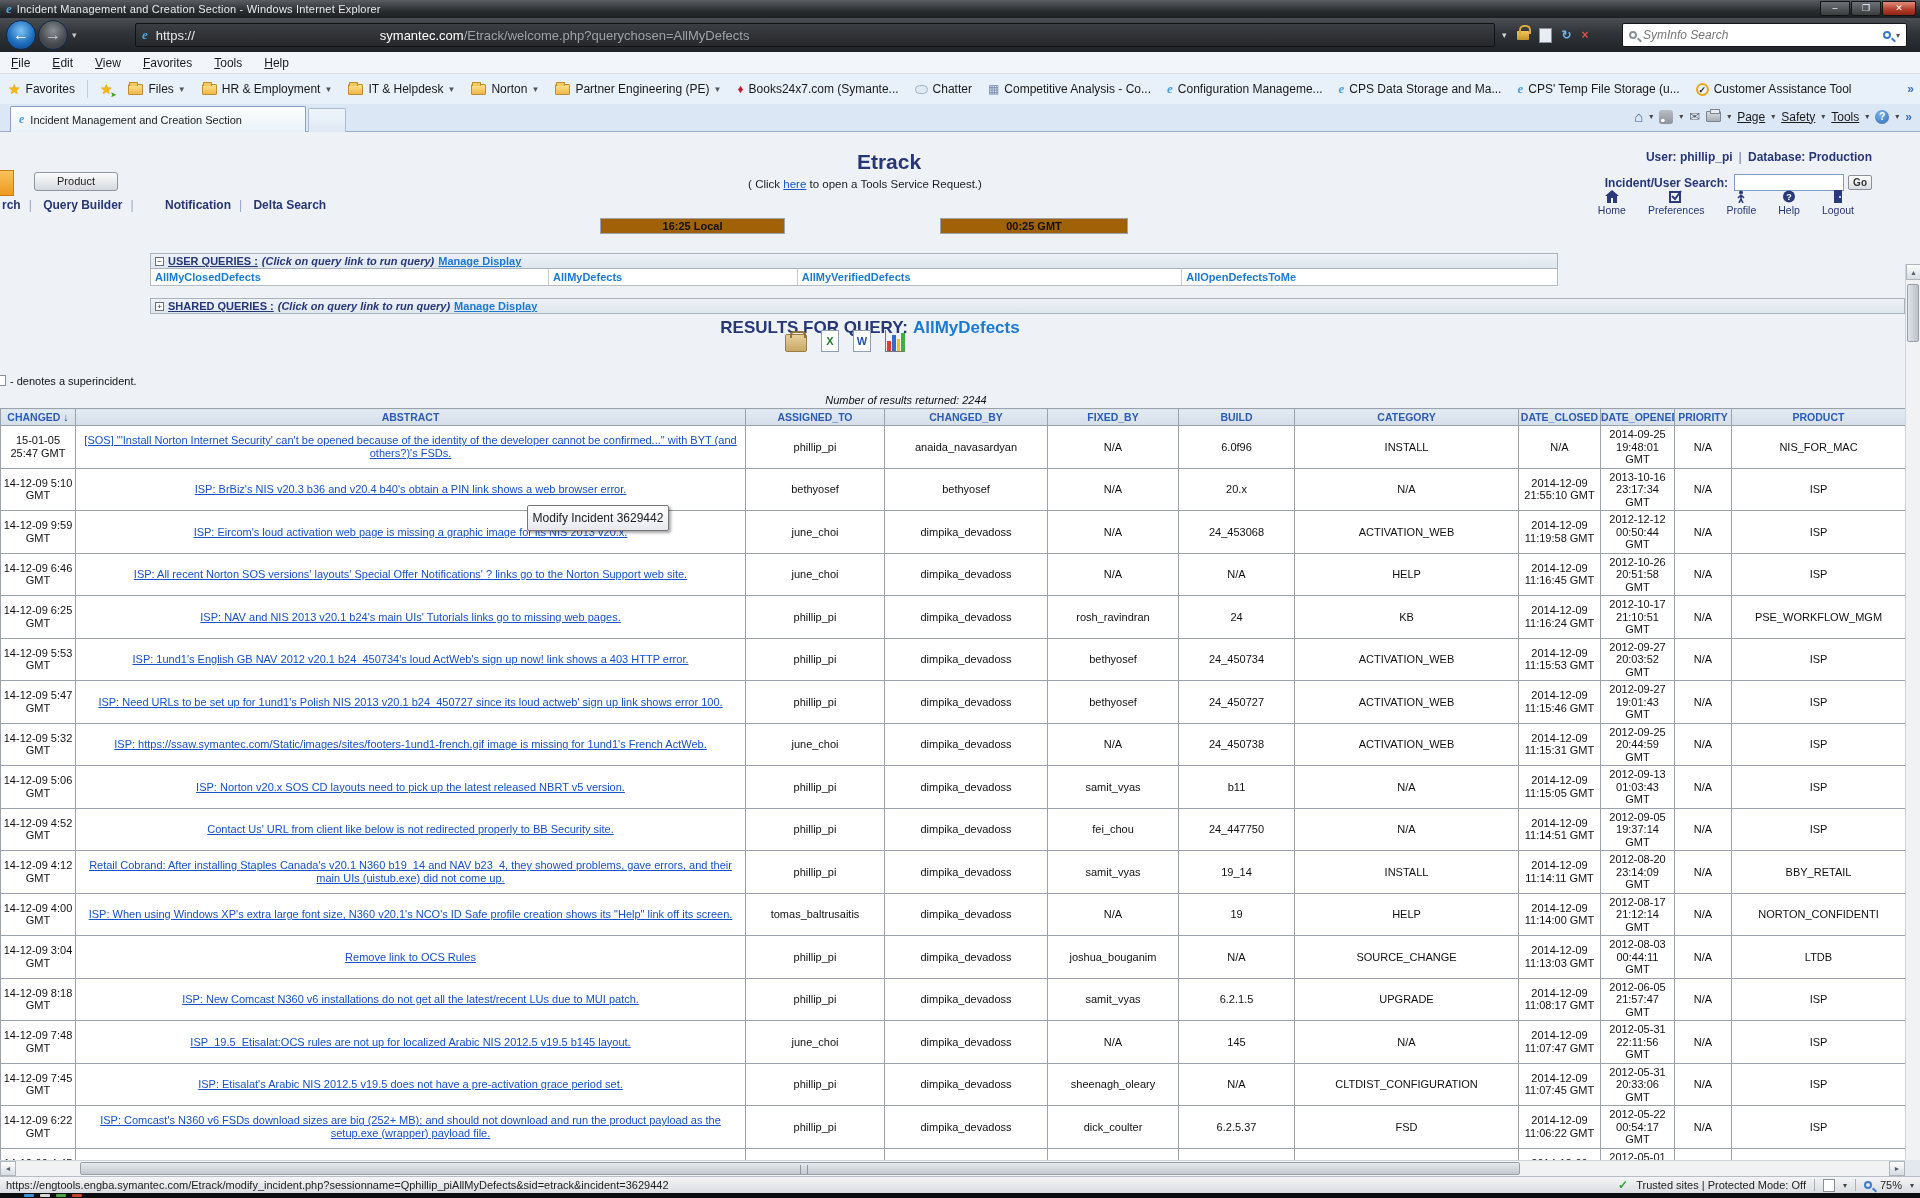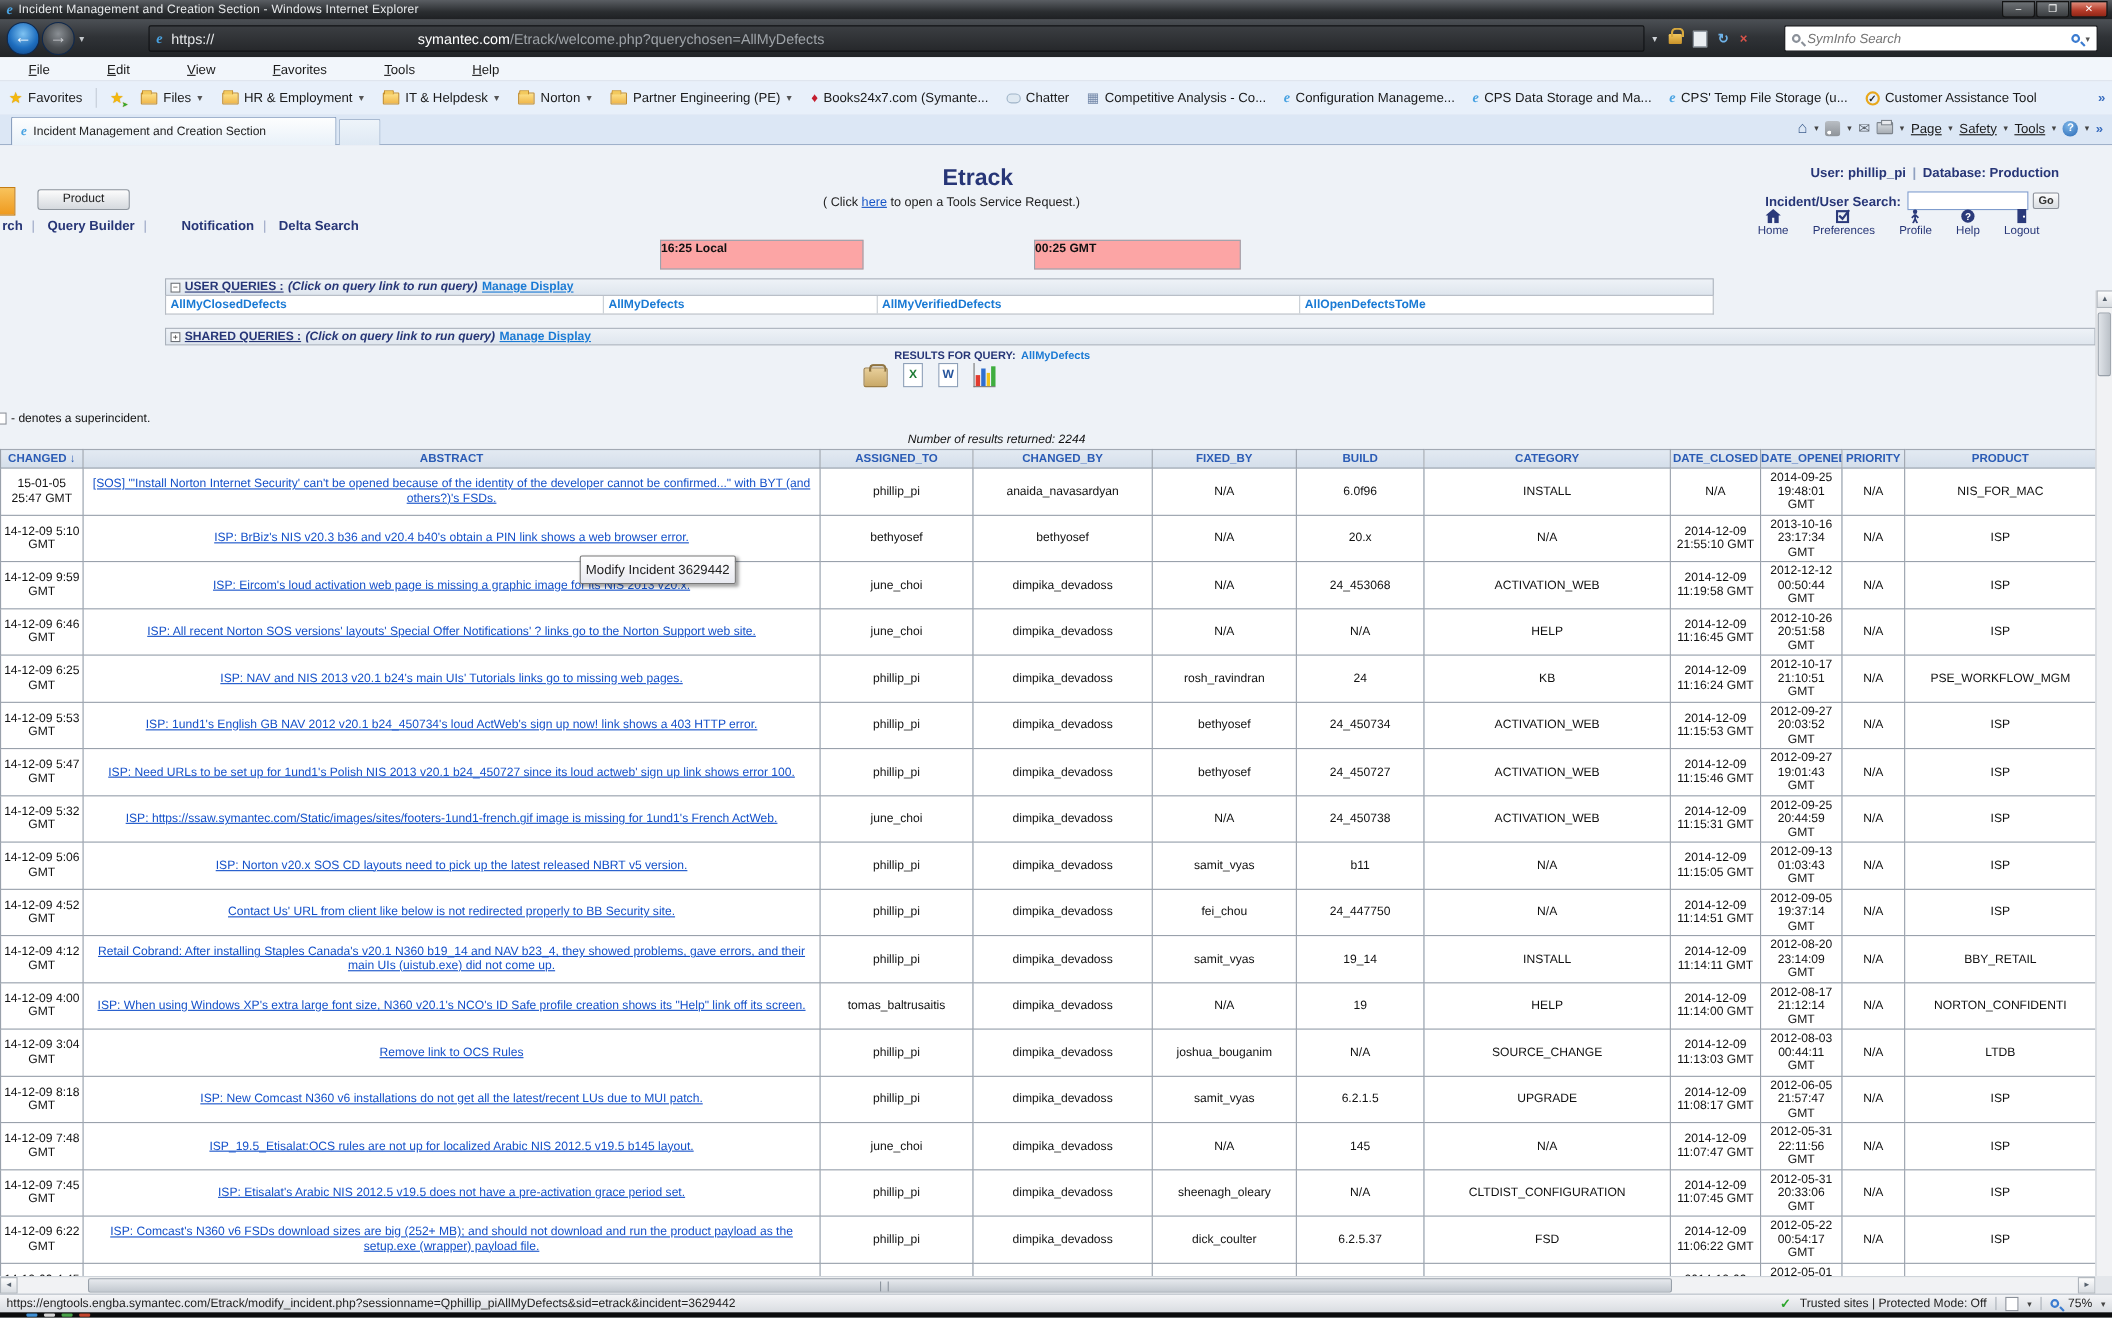--- a/index.html
+++ b/index.html
@@ -42,21 +42,21 @@
     display:flex; align-items:center; padding:0 6px; }
   .mag { display:inline-block; width:8px; height:8px; border:2px solid #8a9099; border-radius:50%; position:relative; }
   .mag::after { content:""; position:absolute; left:6px; top:6px; width:5px; height:2px; background:#8a9099; transform:rotate(45deg); }
   .mag.blue, .mag.blue::after { border-color:#3a7bd0; background-colorr:#3a7bd0; }
   .mag.blue::after { background:#3a7bd0; }
   .search-ph { color:#7b828a; font-style:italic; font-size:12px; border:none; outline:none; flex:1; margin-left:6px; background:transparent; }
   .search-right { margin-left:auto; display:flex; align-items:center; gap:5px; }
 
   .menubar { position:absolute; left:0; top:52px; width:1920px; height:22px; background:#f2f6fb; border-bottom:1px solid #d7dfe8;
     display:flex; align-items:center; font-size:12px; color:#1a1a1a; }
-  .menu-item { margin:0 22px; padding:1px 4px; }
+  .menu-item { margin:0 7px; padding:1px 4px; }
   .menu-item::first-letter { text-decoration:underline; }
 
   .favbar { position:absolute; left:0; top:74px; width:1920px; height:30px; background:#e8f0fa; display:flex; align-items:center; font-size:12px; color:#1a1a1a; }
   .fav-item { display:flex; align-items:center; margin:0 8px; white-space:nowrap; }
   .fav-item .lbl { margin-left:5px; }
   .star { color:#f5b80c; font-size:14px; text-shadow:0 0 1px #c08a00; }
   .star-add { position:relative; }
   .star-add::after { content:"➤"; position:absolute; right:-4px; bottom:-2px; font-size:7px; color:#2eaa30; }
   .gfolder { display:inline-block; width:15px; height:11px; background:linear-gradient(#fde28a,#f0b74a); border:1px solid #c28d2e; border-radius:1px; position:relative; }
   .gfolder::before { content:""; position:absolute; left:0; top:-3px; width:7px; height:3px; background:#f3c95e; border:1px solid #c28d2e; border-bottom:none; border-radius:1px 1px 0 0; }
@@ -95,36 +95,36 @@
   .inc-search { position:absolute; right:48px; top:42px; display:flex; align-items:center; font-size:12px; font-weight:bold; color:#273677; }
   .inc-input { width:110px; height:17px; border:1px solid #7f9ccd; background:#fff; margin-left:6px; }
   .go-btn { margin-left:4px; font-size:10px; font-weight:bold; color:#333; background:linear-gradient(#fdfdfd,#d9dde2); border:1px solid #8b9099; border-radius:2px; padding:1px 4px; }
   .orange-chip { position:absolute; left:-4px; top:38px; width:18px; height:26px; background:linear-gradient(#f8c35c,#ef9a1f); border:1px solid #c57d12; }
   .product-btn { position:absolute; left:34px; top:40px; width:84px; height:19px; text-align:center; font-size:11px; color:#222;
     background:linear-gradient(#fcfcfc,#d5d9de); border:1px solid #8e959d; border-radius:3px; line-height:17px; }
   .topnav { position:absolute; left:2px; top:66px; font-size:12px; font-weight:bold; color:#273677; }
   .topnav .sep { color:#99a5c4; margin:0 8px; font-weight:normal; }
   .quick-links { position:absolute; right:66px; top:58px; display:flex; gap:22px; text-align:center; font-size:10.5px; color:#273677; }
   .quick-item svg { display:block; margin:0 auto 1px; }
-  .timebox { position:absolute; top:86px; height:27px; background:#fca5a5; border:1px solid #9aa3ad; text-align:left; font-size:11px; font-weight:bold; color:#111; line-height:15px; }
+  .timebox { position:absolute; top:86px; height:16px; background:#a16207; border:1px solid #9aa3ad; text-align:center; font-size:11px; font-weight:bold; color:#111; line-height:15px; }
   .timebox.local { left:600px; width:185px; }
   .timebox.gmt { left:940px; width:188px; }
 
   .qbar { position:absolute; left:150px; height:16px; background:linear-gradient(#eef2f7,#dfe6ee); border:1px solid #aab2bc;
     font-size:11px; display:flex; align-items:center; padding-left:4px; }
   .qbar .expander { display:inline-block; width:9px; height:9px; border:1px solid #6b7077; background:#fff; font-size:8px; line-height:7px; text-align:center; color:#333; margin-right:4px; }
   .qbar .qtitle { font-weight:bold; text-decoration:underline; color:#273677; }
   .qbar .qhint { font-style:italic; font-weight:bold; color:#273677; margin-left:4px; }
   .qbar .manage { color:#1a7ad4; font-weight:bold; margin-left:4px; }
   .user-qbar { top:121px; width:1408px; }
   .qlinks { position:absolute; left:150px; top:137px; width:1408px; height:17px; display:flex; background:#fff; border:1px solid #b6bcc4; border-top:none; }
   .qlink-cell { border-right:1px solid #c6ccd3; font-size:11px; font-weight:bold; padding:2px 0 0 4px; overflow:hidden; }
   .qlink-cell a { text-decoration:none; color:#1a7ad4; }
   .shared-qbar { top:166px; width:1755px; }
-  .results-line { position:absolute; left:652px; top:186px; width:500px; text-align:center; font-size:10px; font-weight:bold; color:#273677; }
+  .results-line { position:absolute; left:620px; top:186px; width:500px; text-align:center; font-size:17px; font-weight:bold; color:#273677; }
   .results-line a { color:#1a7ad4; text-decoration:none; margin-left:5px; }
   .results-icons { position:absolute; left:785px; top:198px; display:flex; gap:14px; align-items:flex-end; }
   .ricon-folder { width:22px; height:18px; background:linear-gradient(#e8cf9a,#c9a968); border:1px solid #9b7d45; border-radius:2px; position:relative; }
   .ricon-folder::before { content:""; position:absolute; left:4px; top:-4px; width:12px; height:5px; border:2px solid #8f7440; border-bottom:none; border-radius:4px 4px 0 0; }
   .ricon-doc { width:18px; height:22px; background:#fff; border:1px solid #8ea0b8; position:relative; font-weight:bold; font-size:11px; text-align:center; line-height:20px; }
   .ricon-doc.xls { color:#1d7a34; }
   .ricon-doc.doc { color:#27559c; }
   .ricon-chart { width:20px; height:22px; display:flex; align-items:flex-end; gap:1px; border-left:1px solid #777; border-bottom:1px solid #777; padding-left:1px; }
   .ricon-chart i { display:block; width:4px; }
   .note-box { position:absolute; left:-3px; top:243px; width:9px; height:11px; border:1px solid #8a9099; background:#fff; }

